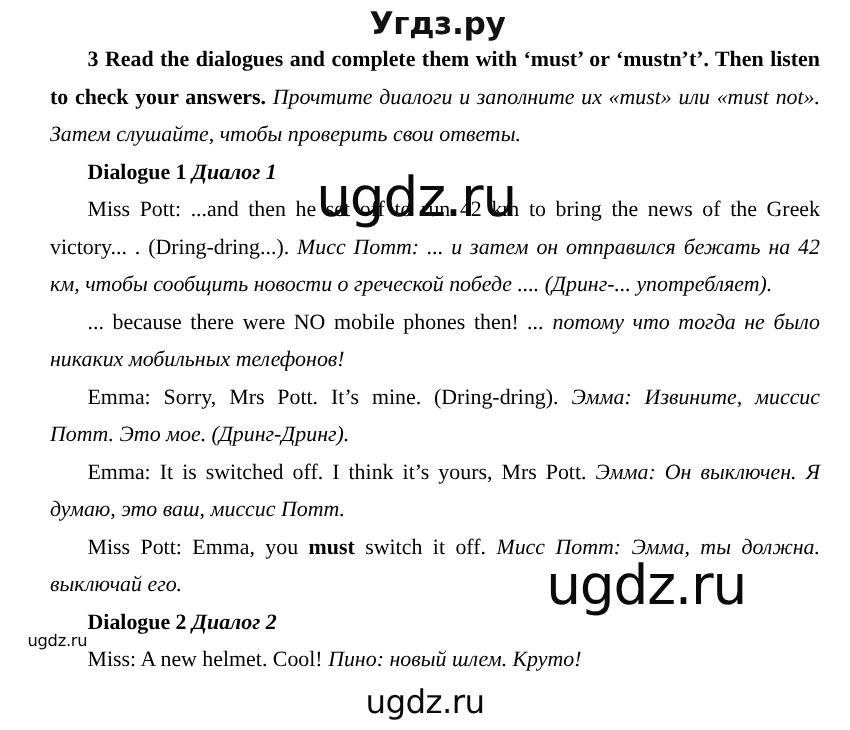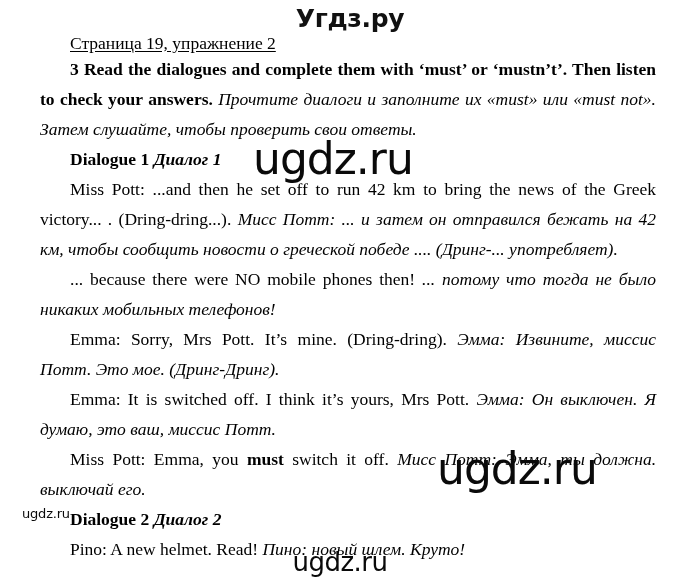--- a/index.html
+++ b/index.html
@@ -110,39 +110,38 @@
 </style>
 </head>
 <body>
 
 <div class="page">
 
   <div class="brand-header">Угдз.ру</div>
 
   <div class="content">
 
-    <div class="title-line"><span class="t">Страница 19, упражнение 2</span></div>
 
     <p class="para"><span class="en-bold">3 Read the dialogues and complete them with ‘must’ or ‘mustn’t’. Then listen to check your answers.</span><span> </span><span class="ru">Прочтите диалоги и заполните их «must» или «must not». Затем слушайте, чтобы проверить свои ответы.</span></p>
 
     <p class="para"><span class="dlg-head">Dialogue 1</span><span> </span><span class="dlg-head-ru">Диалог 1</span></p>
 
     <p class="para"><span class="en">Miss Pott: ...and then he set off to run 42 km to bring the news of the Greek victory... . (Dring-dring...).</span><span> </span><span class="ru">Мисс Потт: ... и затем он отправился бежать на 42 км, чтобы сообщить новости о греческой победе .... (Дринг-... употребляет).</span></p>
 
     <p class="para"><span class="en">... because there were NO mobile phones then!</span><span> </span><span class="ru">... потому что тогда не было никаких мобильных телефонов!</span></p>
 
     <p class="para"><span class="en">Emma: Sorry, Mrs Pott. It’s mine. (Dring-dring).</span><span> </span><span class="ru">Эмма: Извините, миссис Потт. Это мое. (Дринг-Дринг).</span></p>
 
     <p class="para"><span class="en">Emma: It is switched off. I think it’s yours, Mrs Pott.</span><span> </span><span class="ru">Эмма: Он выключен. Я думаю, это ваш, миссис Потт.</span></p>
 
     <p class="para"><span class="en">Miss Pott: Emma, you </span><span class="en-bold">must</span><span class="en"> switch it off.</span><span> </span><span class="ru">Мисс Потт: Эмма, ты должна. выключай его.</span></p>
 
     <p class="para"><span class="dlg-head">Dialogue 2</span><span> </span><span class="dlg-head-ru">Диалог 2</span></p>
 
-    <p class="para"><span class="en">Pino: A new helmet. Read!</span><span> </span><span class="ru">Пино: новый шлем. Круто!</span></p>
+    <p class="para"><span class="en">Miss: A new helmet. Cool!</span><span> </span><span class="ru">Пино: новый шлем. Круто!</span></p>
 
   </div>
 
   <div class="wm wm-big1">ugdz.ru</div>
 
   <div class="wm wm-big2">ugdz.ru</div>
 
   <div class="wm wm-small-left">ugdz.ru</div>
 
   <div class="wm wm-bottom">ugdz.ru</div>

